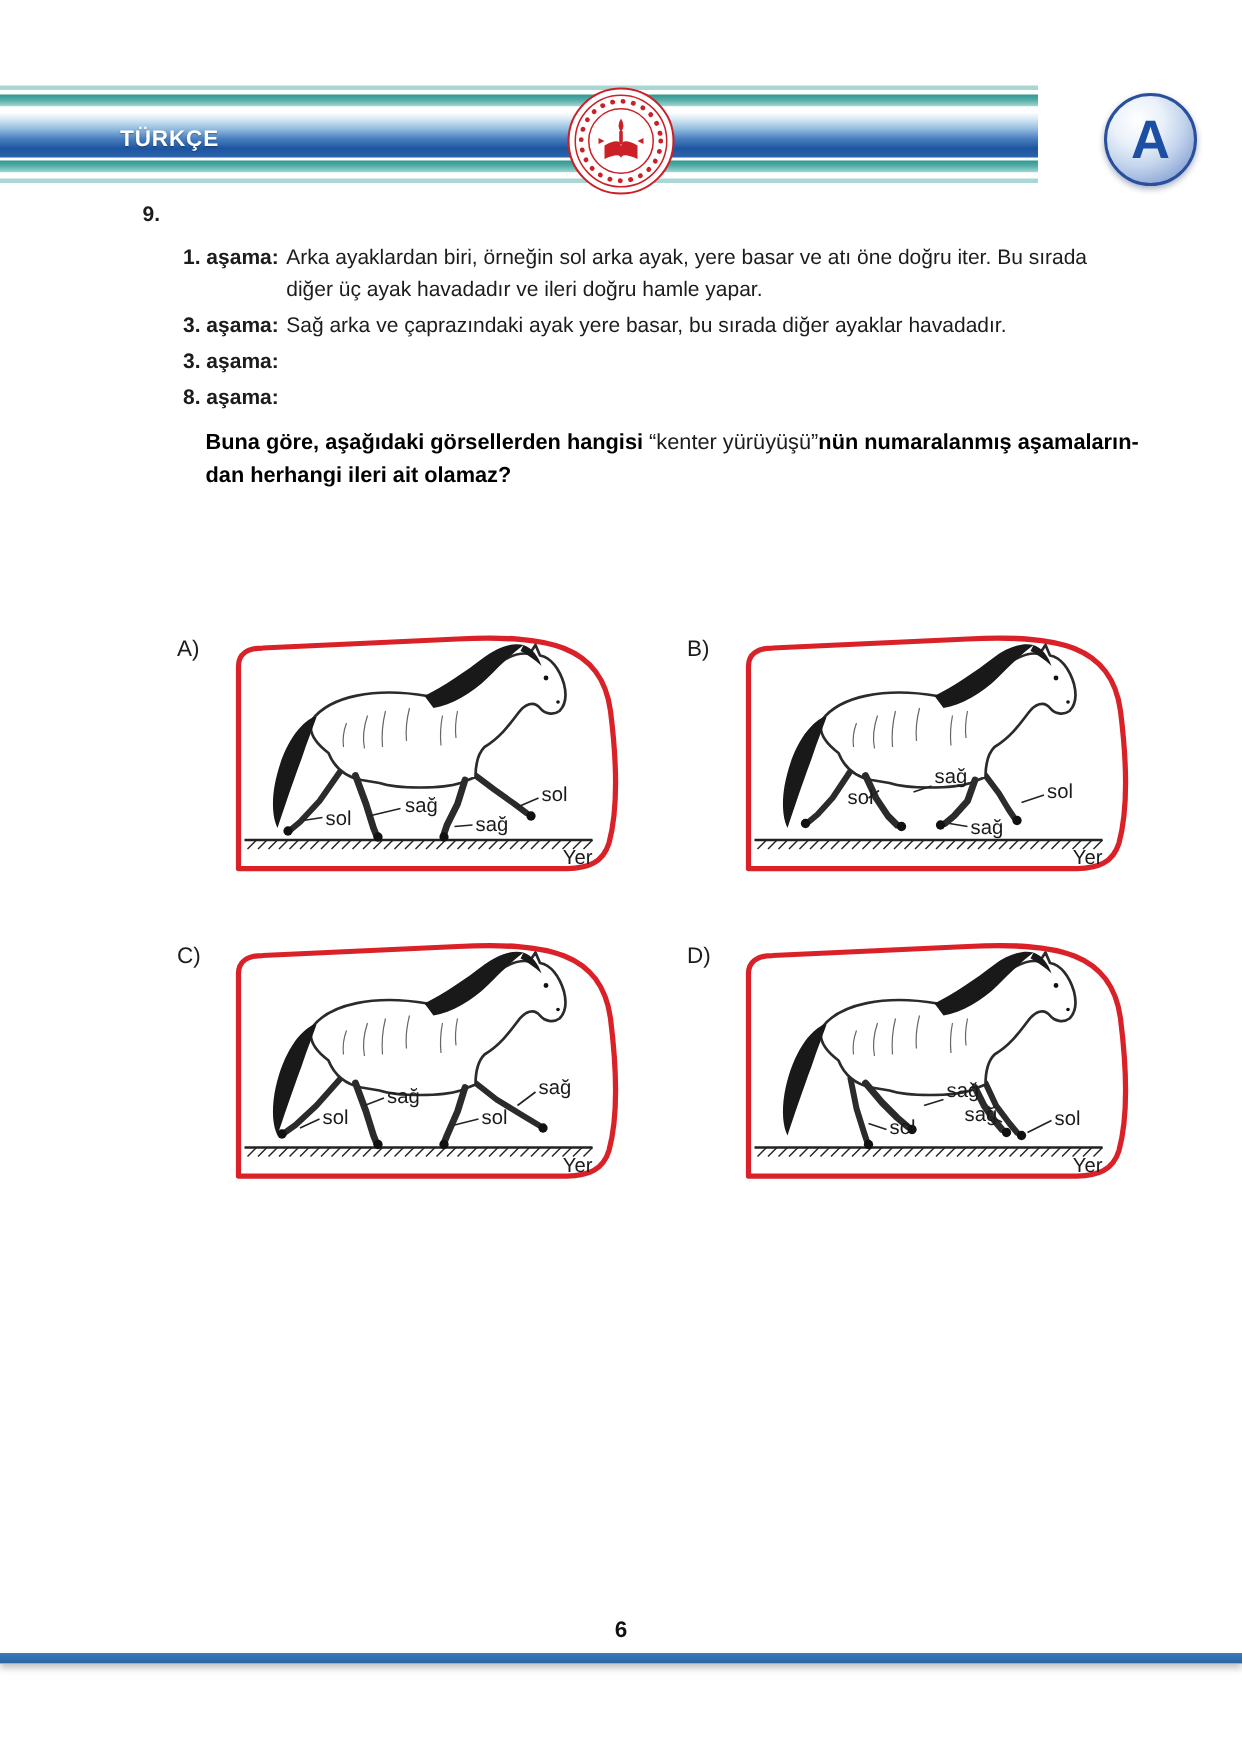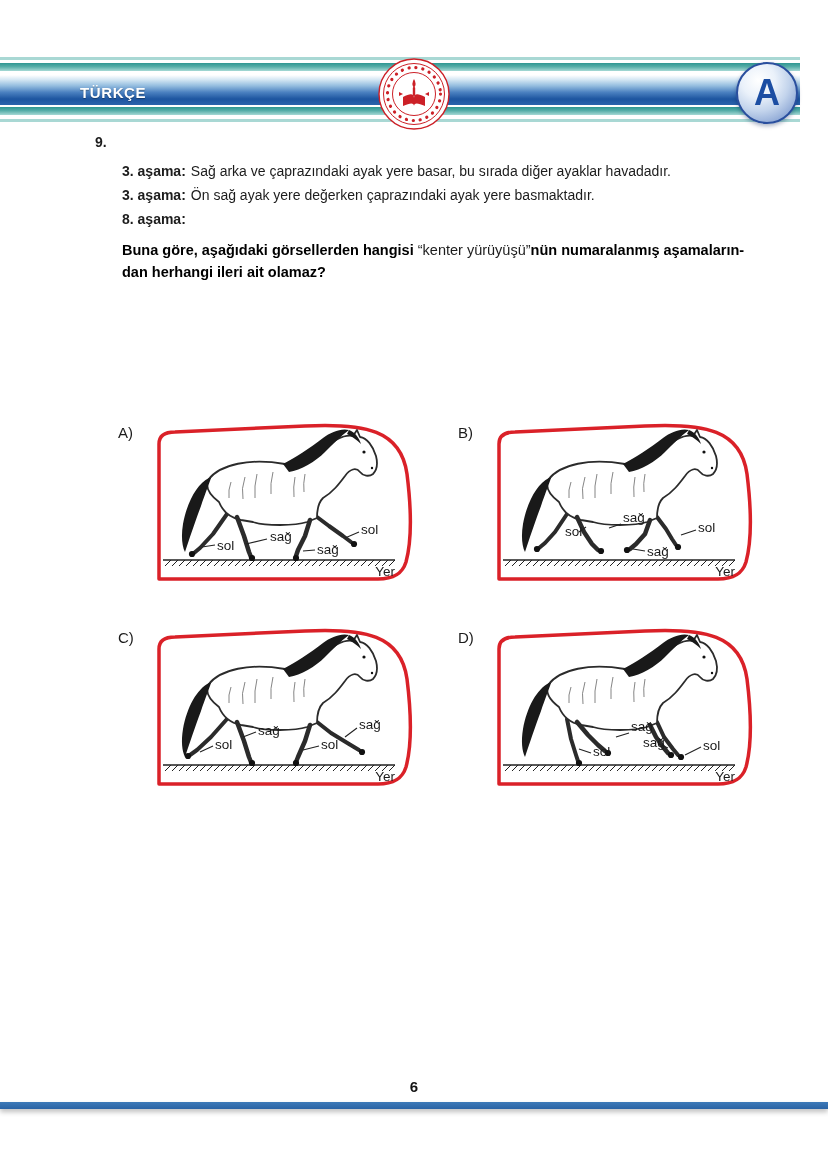--- a/index.html
+++ b/index.html
@@ -1,20 +1,20 @@
 <!DOCTYPE html>
 <html><head>
 <meta charset="utf-8">
 <style>
   html,body{margin:0;padding:0;background:#ffffff;}
   .page{position:relative;width:828px;height:1159px;background:#fff;overflow:hidden;
         font-family:"Liberation Sans", sans-serif;color:#1c1c1c;}
 
   
-  .hdr{position:absolute;left:0;top:57px;width:800px;}
+  .hdr{position:absolute;left:0;top:57px;width:692px;}
   .s-thin{height:3px;background:#a9d8d4;}
   .s-teal{height:8px;background:linear-gradient(180deg,#2f9792 0%,#55ada8 45%,#a6d9d5 100%);}
   .gap2{height:2px;background:#fff;}
   .gap3{height:3px;background:#fff;}
   .gap4{height:4px;background:#fff;}
   .mainband{height:30px;background:linear-gradient(180deg,#ffffff 0%,#d3e6f3 16%,#94bddf 36%,#4a80c0 58%,#1d55a0 80%,#2b63ac 100%);
             position:relative;}
   .section-title{position:absolute;left:80px;top:9px;color:#fff;font-weight:bold;
                  font-size:15px;letter-spacing:.6px;text-shadow:0 1px 1px rgba(0,0,0,.35);}
   
@@ -28,21 +28,21 @@
 
   
   .content{position:absolute;left:95px;top:132px;width:700px;font-size:14px;line-height:21px;}
   .qrow{display:flex;}
   .qnum{font-weight:bold;width:27px;flex:none;}
   .preline{white-space:pre-line;}
   .stages{margin-top:8px;margin-left:27px;}
   .stage{display:flex;margin-top:3px;}
   .stage .lbl{font-weight:bold;flex:none;margin-right:5px;}
   .closing{margin-top:5px;margin-left:27px;}
-  .prompt{margin-top:9px;margin-left:27px;font-weight:bold;font-size:14.5px;line-height:22px;color:#000;}
+  .prompt{margin-top:9px;margin-left:42px;font-weight:bold;font-size:14.5px;line-height:22px;color:#000;}
   .prompt .plain{font-weight:normal;color:#1c1c1c;}
   .prompt .ul{}
 
   
   .opt{position:absolute;display:flex;}
   .opt .letter{font-size:15px;width:27px;flex:none;padding-top:2px;}
   .panel{width:277px;height:163px;}
   .opt-a{left:118px;top:422px;}
   .opt-b{left:458px;top:422px;}
   .opt-c{left:118px;top:627px;}
@@ -94,26 +94,30 @@
     </div>
   </div>
 
   <div class="content">
     <div class="qrow">
       <div class="qnum">9.</div>
     </div>
 
     <div class="stages">
       <div class="stage">
+        <span class="lbl">1. aşama:</span>
+        <span class="preline">Arka ayaklardan biri, örneğin sol arka ayak, yere basar ve atı öne doğru iter. Bu sırada
+diğer üç ayak havadadır ve ileri doğru hamle yapar.</span>
+      </div>
+      <div class="stage">
         <span class="lbl">3. aşama:</span>
         <span class="preline">Sağ arka ve çaprazındaki ayak yere basar, bu sırada diğer ayaklar havadadır.</span>
       </div>
       <div class="stage">
         <span class="lbl">3. aşama:</span>
-        <span class="preline">Ön sağ ayak yere değerken çaprazındaki ayak yere basmaktadır.</span>
       </div>
       <div class="stage">
         <span class="lbl">8. aşama:</span>
       </div>
     </div>
 
 
     <div class="prompt">
       <span>Buna göre, aşağıdaki görsellerden hangisi </span><span class="plain">“kenter yürüyüşü”</span><span>nün numaralanmış aşamaların-</span><br>
       <span>dan herhangi ileri </span><span class="ul">ait olamaz</span><span>?</span>

